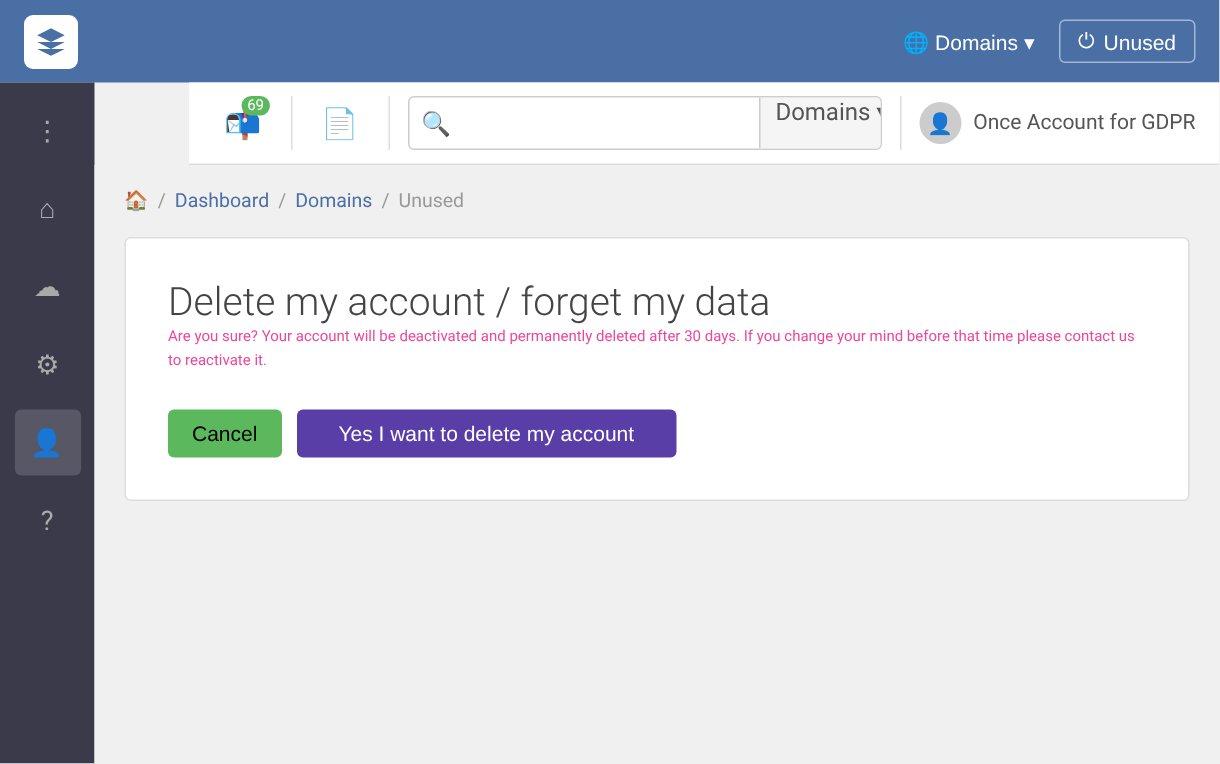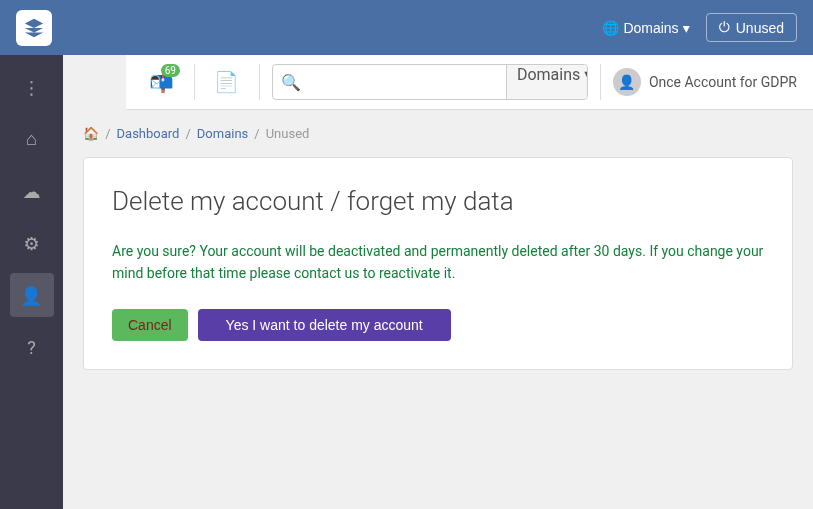--- a/index.html
+++ b/index.html
@@ -161,36 +161,35 @@
     .card {
       background: white;
       border-radius: 4px;
       border: 1px solid #ddd;
       padding: 28px 28px 28px 28px;
     }
     .card-title {
       font-size: 26px;
       font-weight: 300;
       color: #444;
-      margin-bottom: 24px;
     }
     .card-text {
-      font-size: 14px;
-      color: #15803d;
+      font-size: 10px;
+      color: #ec4899;
       line-height: 1.6;
       margin-bottom: 16px;
     }
     .card-actions {
       display: flex;
       gap: 10px;
       margin-top: 24px;
     }
     .btn-cancel {
       background: #5cb85c;
-      color: #7f1d1d;
+      color: #000000;
       border: none;
       padding: 8px 16px;
       border-radius: 4px;
       font-size: 14px;
       cursor: pointer;
     }
     .btn-delete {
       background: #5a3ea8;
       color: white;
       border: none;

